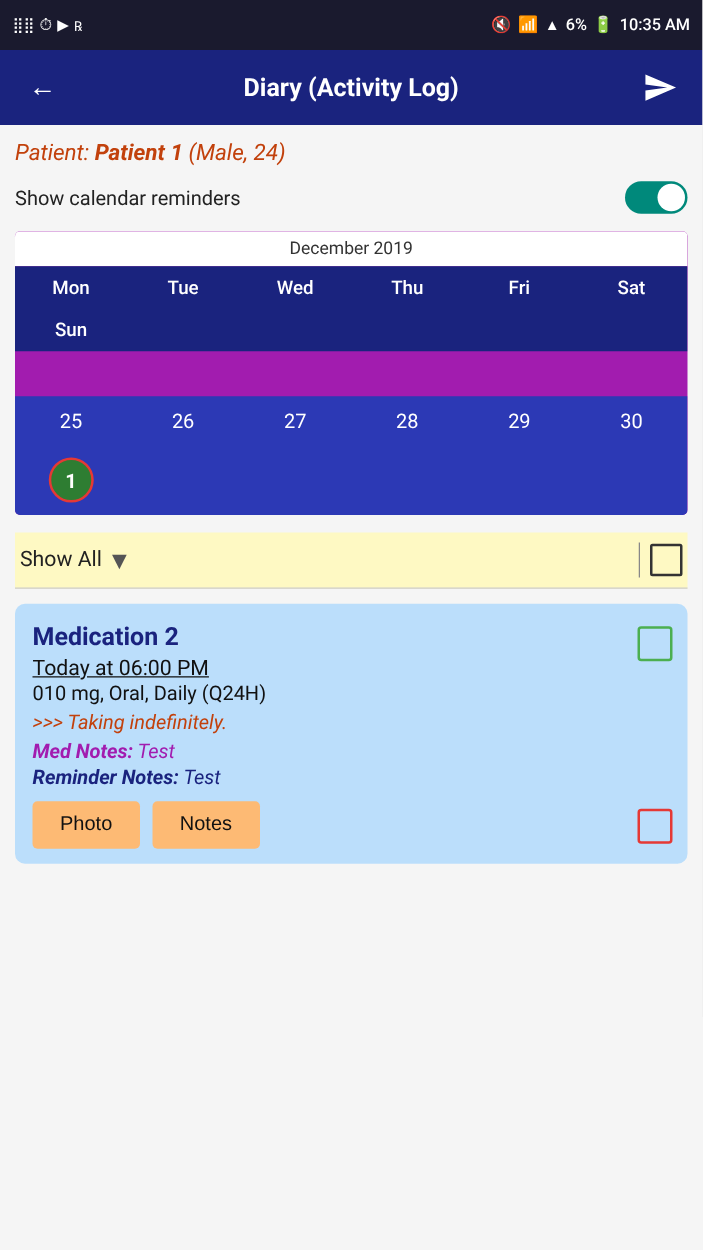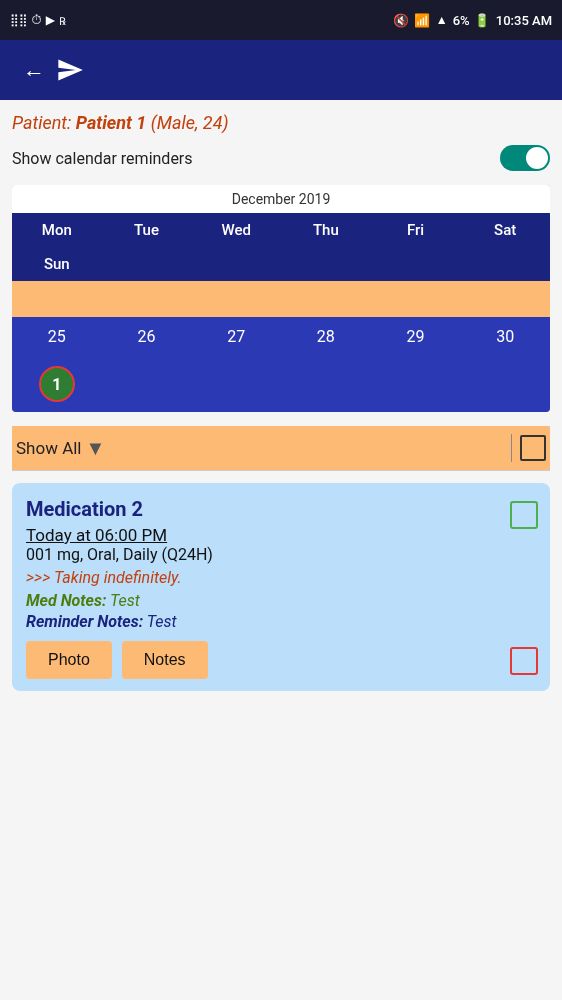--- a/index.html
+++ b/index.html
@@ -82,21 +82,21 @@
       height: 22px;
       background: white;
       border-radius: 50%;
       position: absolute;
       top: 2px;
       right: 2px;
     }
 
     
     .calendar-section {
-      background: #fdba74;
+      background: #a21caf;
       border-radius: 4px;
       overflow: hidden;
       margin-bottom: 14px;
     }
     .calendar-month {
       text-align: center;
       padding: 6px;
       font-size: 14px;
       color: #333;
       background: white;
@@ -140,21 +140,21 @@
       justify-content: center;
       margin: 0 auto;
       font-weight: bold;
     }
 
     
     .filter-row {
       display: flex;
       align-items: center;
       padding: 8px 4px;
-      background: #fdba74;
+      background: #fef9c3;
       border-bottom: 1px solid #ccc;
       margin-bottom: 12px;
     }
     .filter-dropdown {
       flex: 1;
       display: flex;
       align-items: center;
       gap: 4px;
       font-size: 17px;
       color: #222;
@@ -214,21 +214,21 @@
       margin-bottom: 4px;
     }
     .med-taking {
       font-size: 16px;
       color: #c2410c;
       font-style: italic;
       margin-bottom: 4px;
     }
     .med-notes {
       font-size: 16px;
-      color: #4d7c0f;
+      color: #a21caf;
       font-style: italic;
       margin-bottom: 2px;
     }
     .med-notes span.label { font-weight: bold; }
     .med-reminder {
       font-size: 16px;
       color: #1a237e;
       font-style: italic;
       margin-bottom: 10px;
     }
@@ -289,20 +289,21 @@
     <span>6%</span>
     <span>🔋</span>
     <span>10:35 AM</span>
   </div>
 </div>
 
 <div class="app-bar">
   <div class="app-bar-icon">
     <span class="back-arrow">←</span>
   </div>
+  <div class="app-bar-title">Diary (Activity Log)</div>
   <div class="app-bar-icon">
     <svg width="28" height="28" viewBox="0 0 24 24" fill="white">
       <path d="M2.01 21L23 12 2.01 3 2 10l15 2-15 2z"></path>
     </svg>
   </div>
 </div>
 
 <div class="content">
 
   <div class="patient-info">
@@ -348,21 +349,21 @@
       <span class="filter-dropdown-arrow">▼</span>
     </div>
     <div class="filter-divider"></div>
     <div class="filter-square"></div>
   </div>
 
   <div class="med-card">
     <div class="med-card-main">
       <div class="med-name">Medication 2</div>
       <div class="med-time">Today at 06:00 PM</div>
-      <div class="med-details">001 mg, Oral, Daily (Q24H)</div>
+      <div class="med-details">010 mg, Oral, Daily (Q24H)</div>
       <div class="med-taking">&gt;&gt;&gt; Taking indefinitely.</div>
       <div class="med-notes">
         <span class="label">Med Notes:</span>
         <span> </span><span>Test</span>
       </div>
       <div class="med-reminder">
         <span class="label">Reminder Notes:</span>
         <span>Test</span>
       </div>
       <div class="med-buttons">

